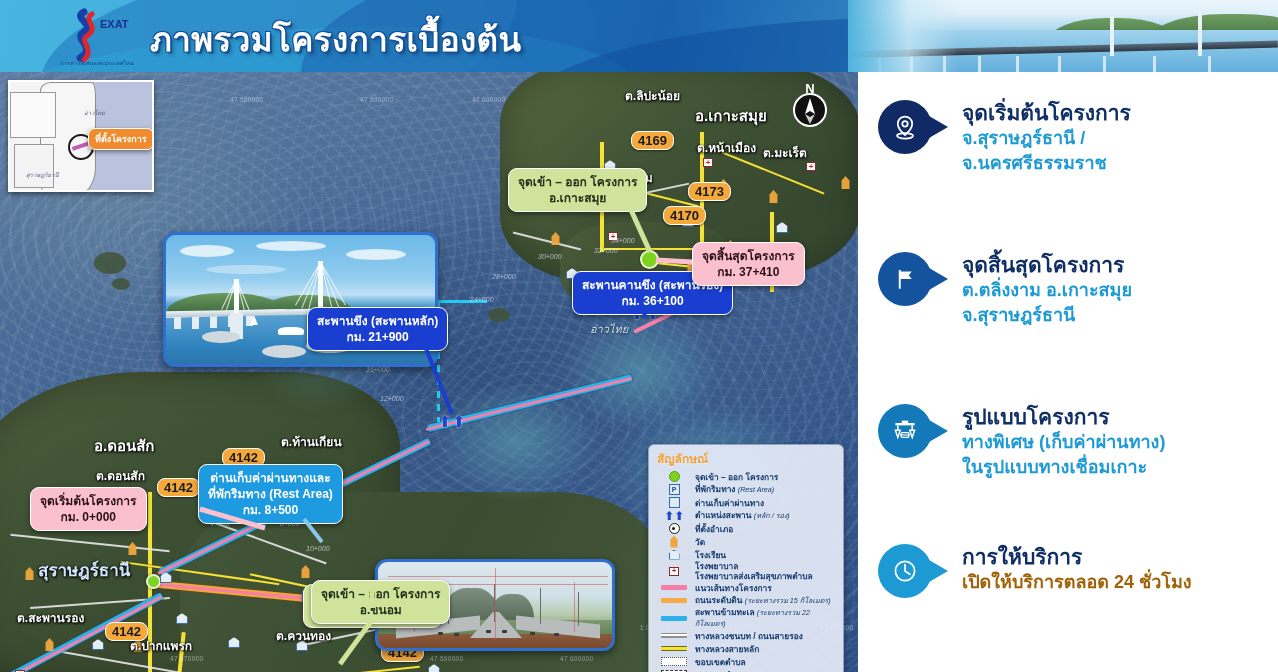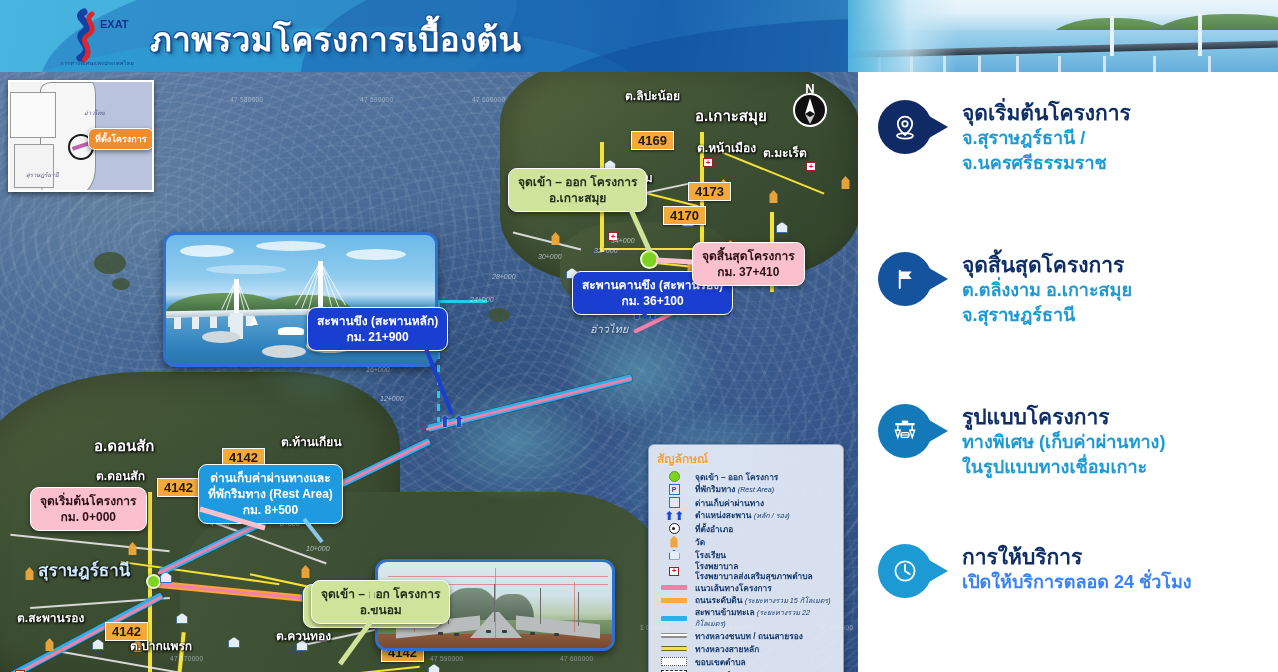--- a/index.html
+++ b/index.html
@@ -165,21 +165,21 @@
     font-size:8px; line-height:8px; color:#cc2222; font-weight:900;
   }
   .bridge-mark {
     position:absolute; color:#1f49c8; font-size:16px; font-weight:900; line-height:1;
     text-shadow:0 0 2px #fff;
   }
 
   
   .shield {
     position:absolute; background:#f6a93b; border:1.6px solid #ffffff;
-    border-radius:0; padding:1px 6px; color:#1b1b1b;
+    border-radius:8px; padding:1px 6px; color:#1b1b1b;
     font-size:13px; font-weight:700; line-height:15px;
     box-shadow:0 1px 2px rgba(0,0,0,.5);
   }
   
   .place {
     position:absolute; color:#ffffff; font-weight:700; white-space:nowrap;
     text-shadow: 1px 1px 2px rgba(0,0,0,.9), -1px 0 2px rgba(0,0,0,.75), 0 1px 3px rgba(0,0,0,.8);
   }
   .place.lg { font-size:15px; }
   .place.md { font-size:12px; }
@@ -829,17 +829,17 @@
 
     <div class="panel-item" style="left:20px;top:472px;">
       <div class="badge" style="background:#1d9ad4;color:#1d9ad4;">
         <svg viewBox="0 0 40 40" width="32" height="32" aria-hidden="true">
           <circle cx="20" cy="20" r="12" fill="none" stroke="#fff" stroke-width="2.2"></circle>
           <path d="M20 12v8l6 4" stroke="#fff" stroke-width="2.2" fill="none" stroke-linecap="round"></path>
         </svg>
       </div>
       <div class="item-texts">
         <div class="item-title" style="color:#0f2e66;">การให้บริการ</div>
-        <div class="item-sub" style="color:#3b82f6;">เปิดให้บริการตลอด 24 ชั่วโมง</div>
+        <div class="item-sub" style="color:#a16207;">เปิดให้บริการตลอด 24 ชั่วโมง</div>
       </div>
     </div>
   </div>
 </div>
 
 </body></html>

